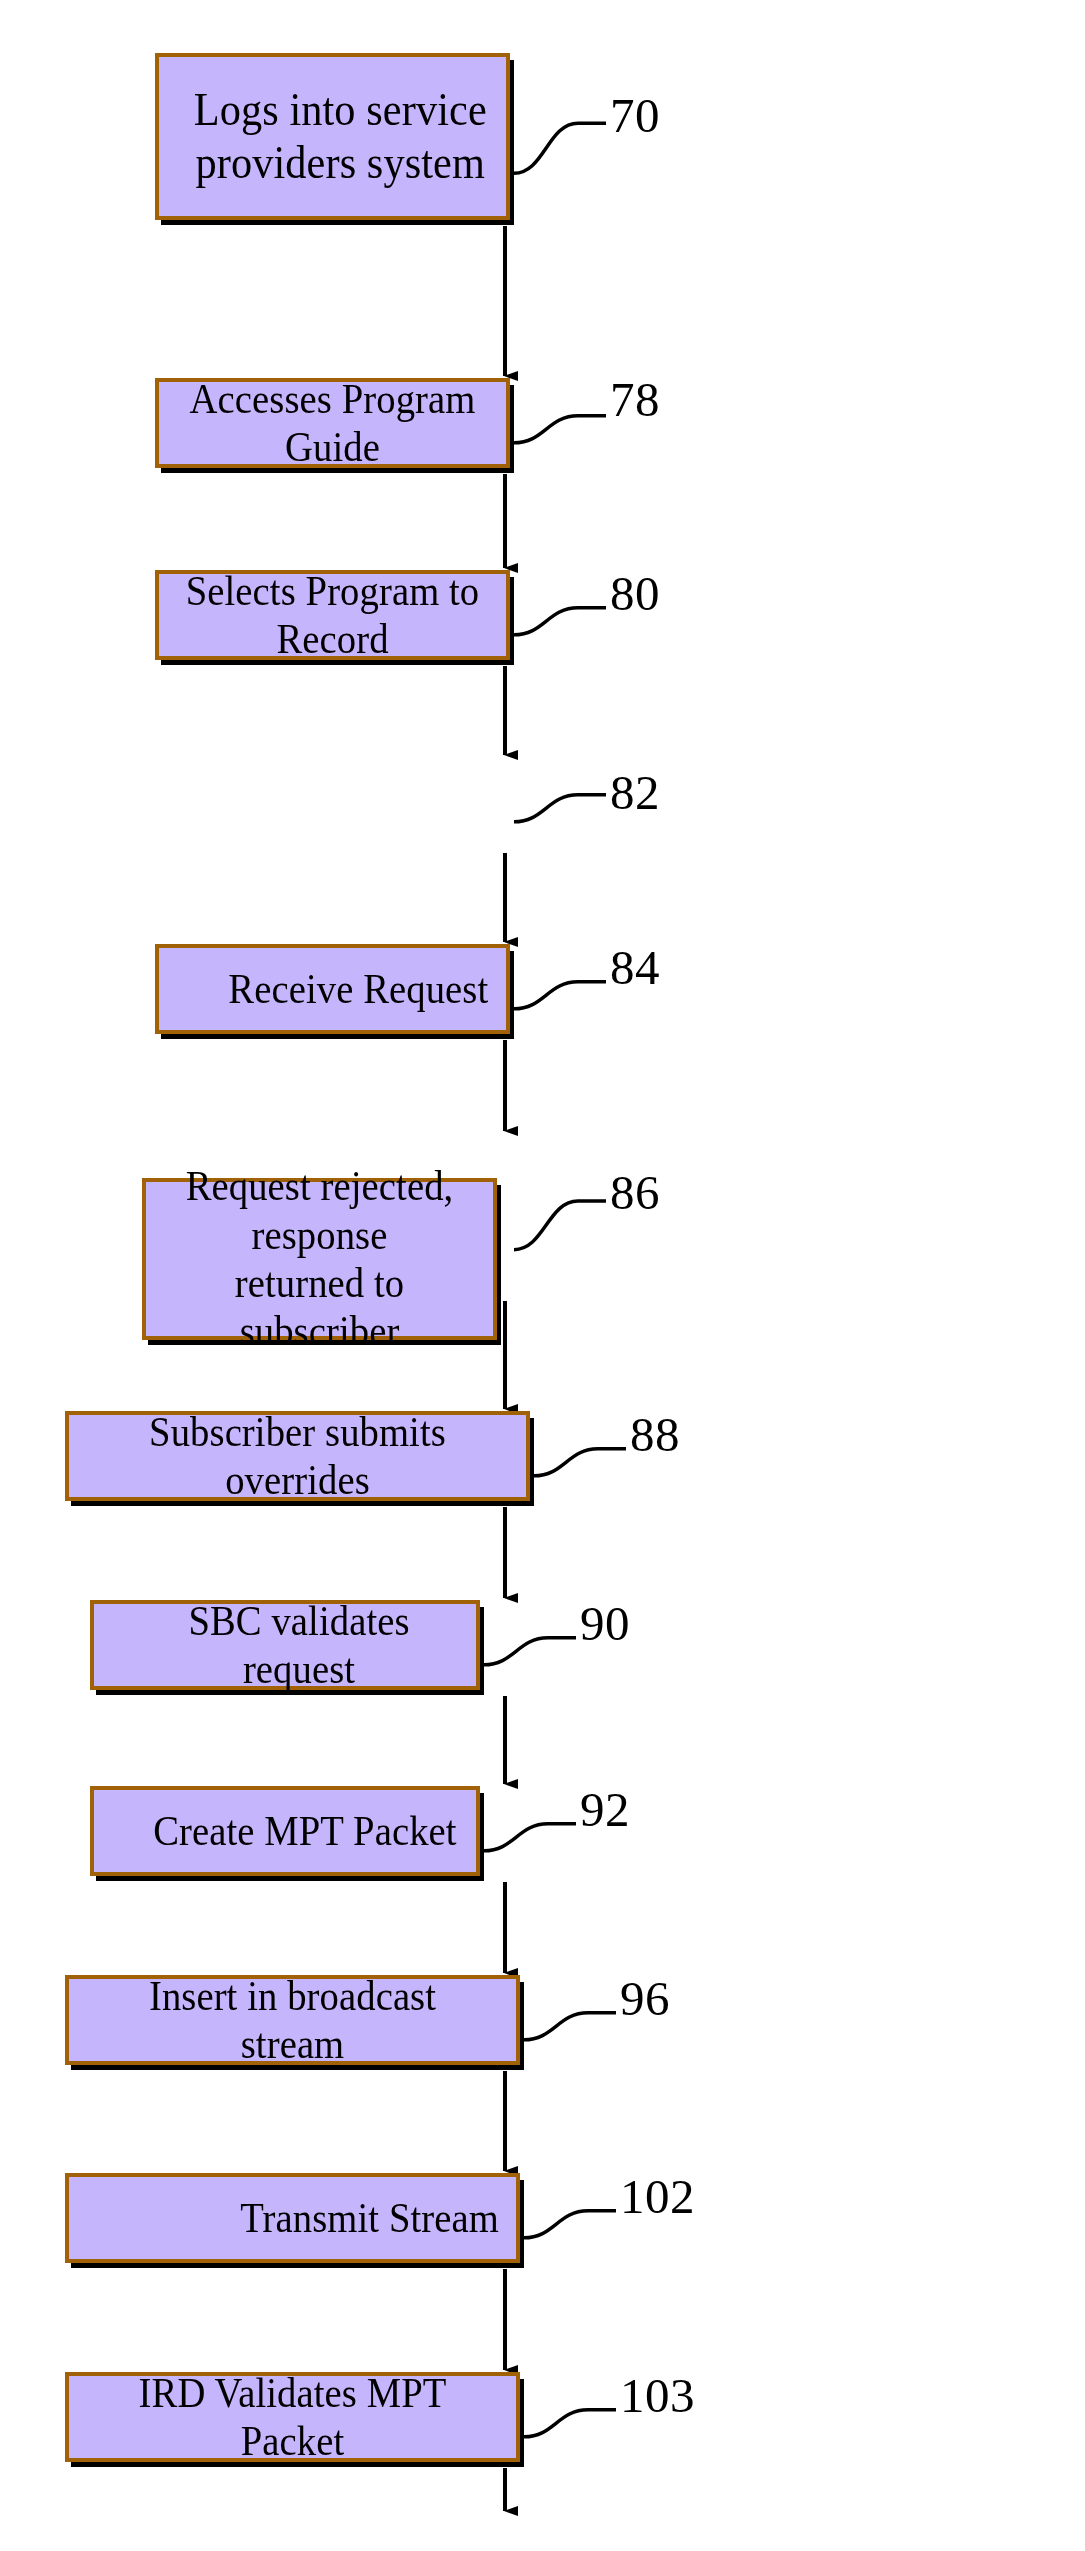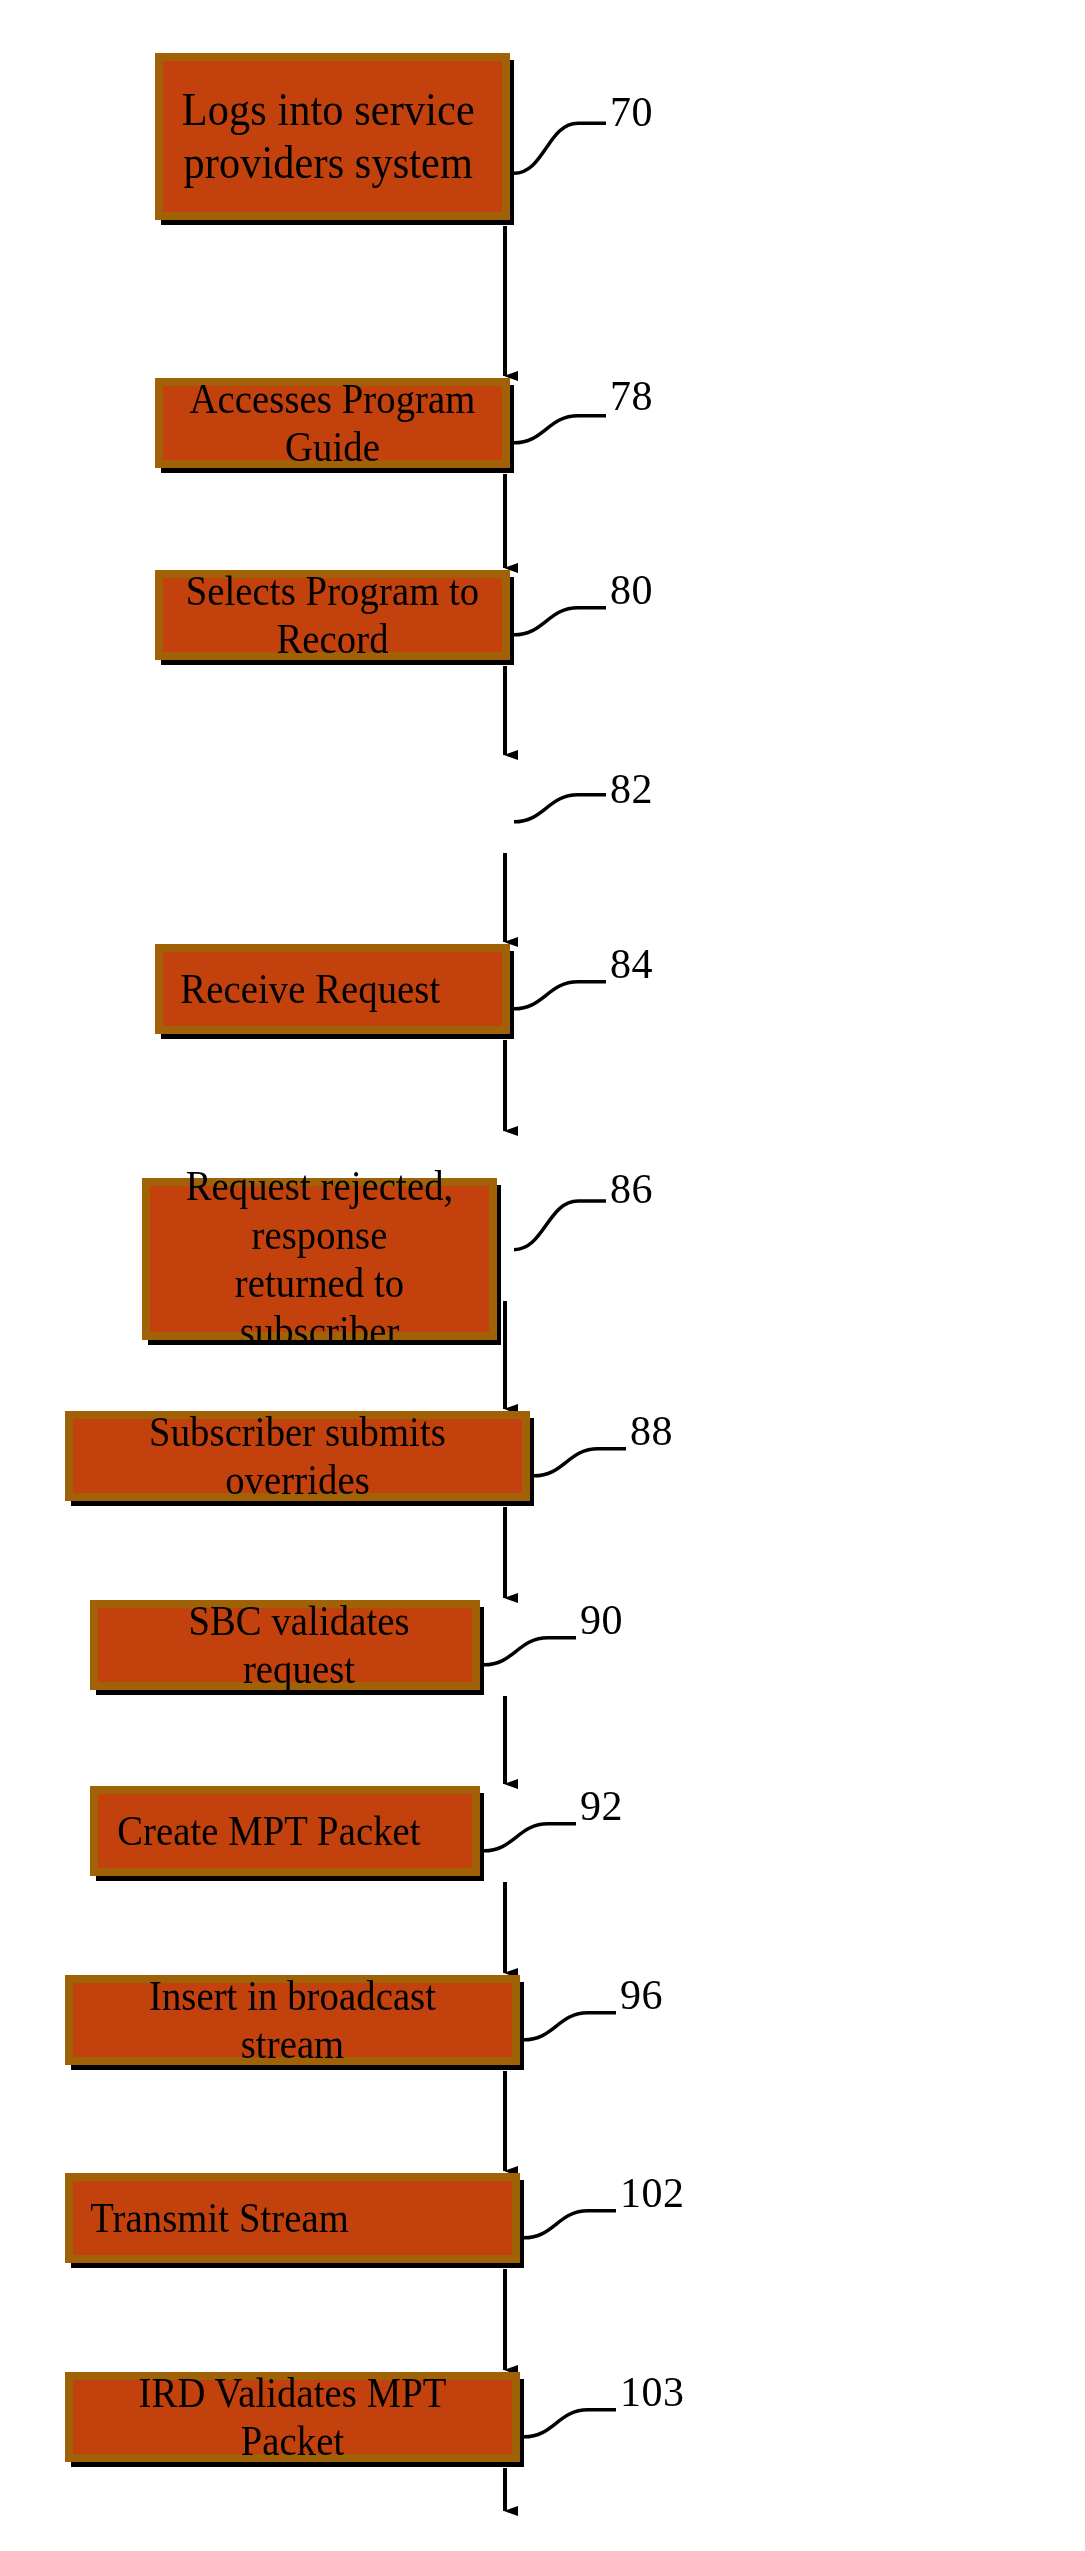--- a/index.html
+++ b/index.html
@@ -13,44 +13,44 @@
     height: 2551px;
     background: #ffffff;
     overflow: hidden;
     font-family: "Liberation Serif", "DejaVu Serif", serif;
   }
 
   
   .node {
     position: absolute;
     box-sizing: border-box;
-    background: #c2410c;
-    border: 8px solid #a16207;
+    background: #c4b5fd;
+    border: 4px solid #a16207;
     
     box-shadow: 5px 6px 0 -1px #000000;
     display: flex;
     align-items: center;
-    justify-content: flex-start;
+    justify-content: flex-end;
     text-align: center;
   }
   .node-label {
     display: block;
     color: #000000;
     line-height: 1.15;
     letter-spacing: 0.1px;
     transform: scaleX(0.92);
     white-space: pre-line;
     padding: 0 6px;
   }
 
   
   .ref {
     position: absolute;
     color: #000000;
-    font-size: 42px;
+    font-size: 49px;
     line-height: 1;
     letter-spacing: 0.5px;
     white-space: nowrap;
   }
 
   
   .connector {
     position: absolute;
     overflow: visible;
   }

